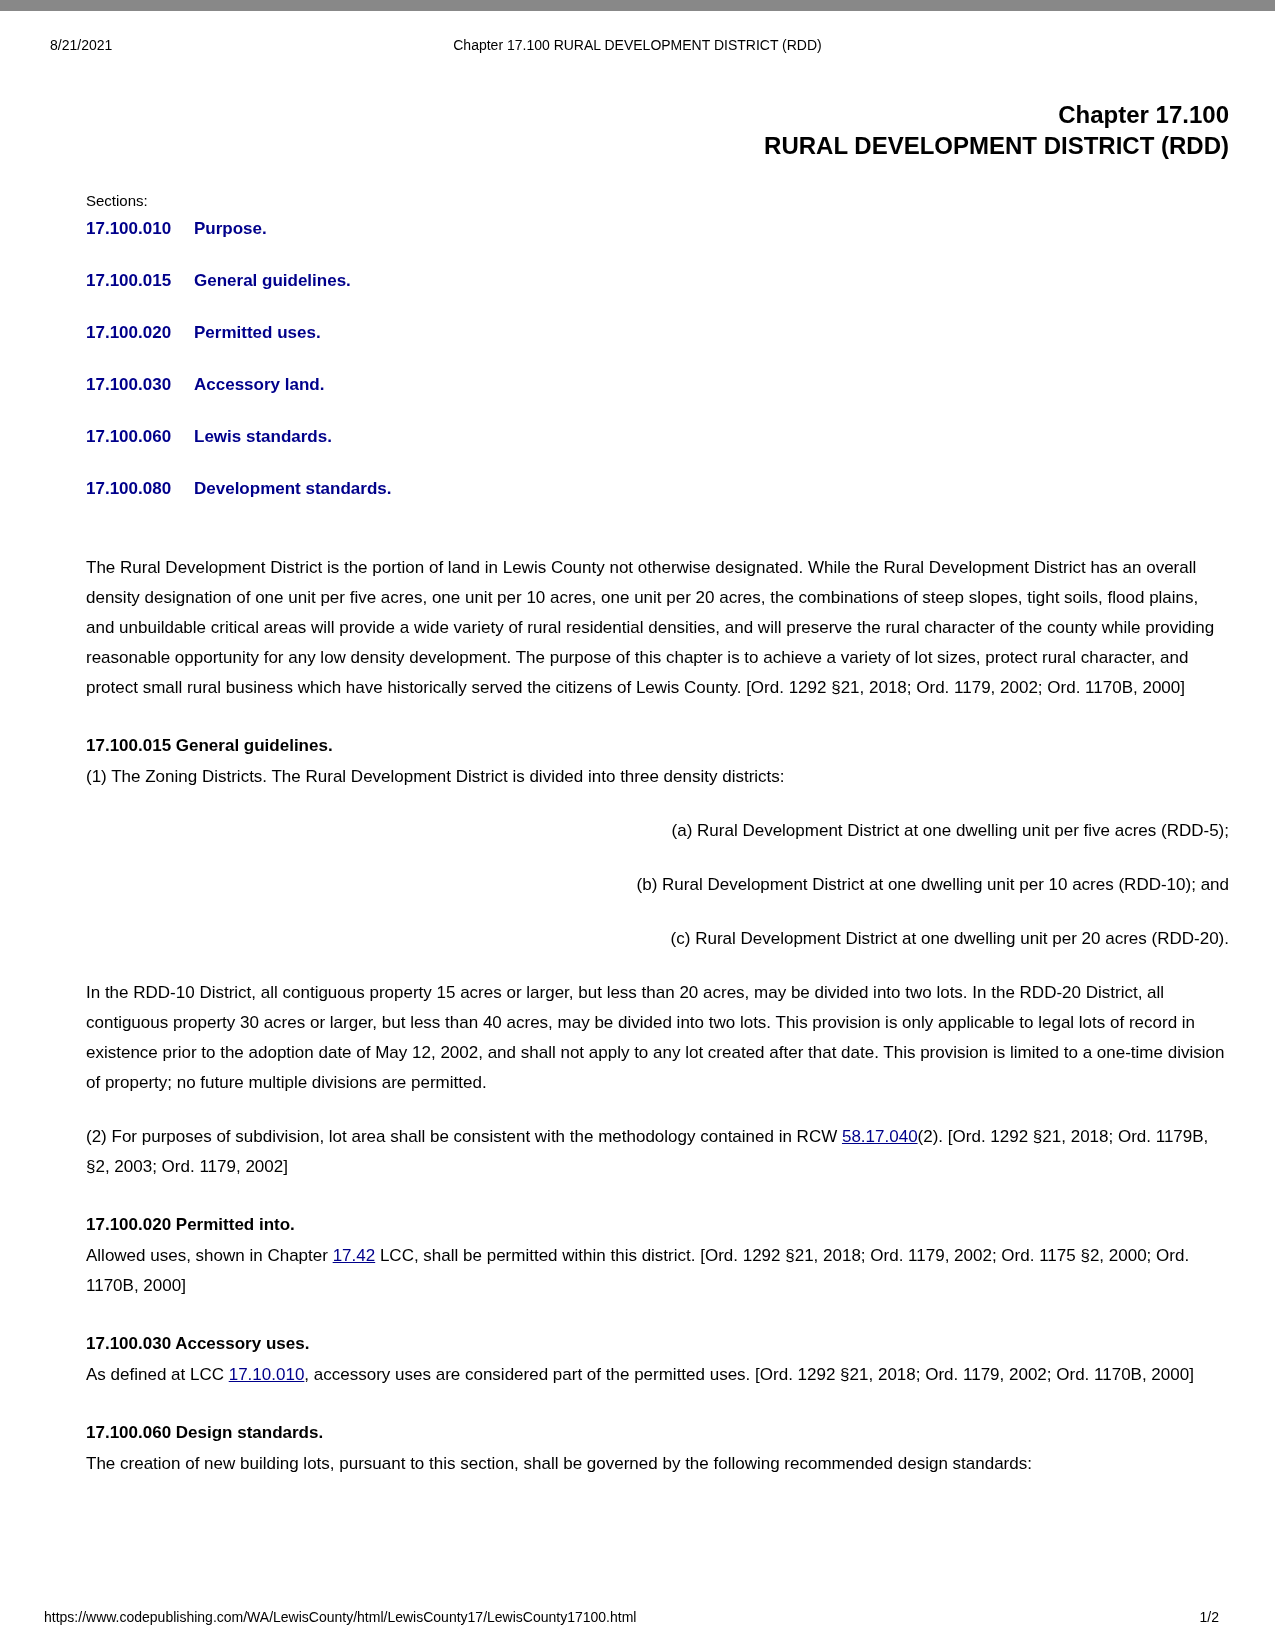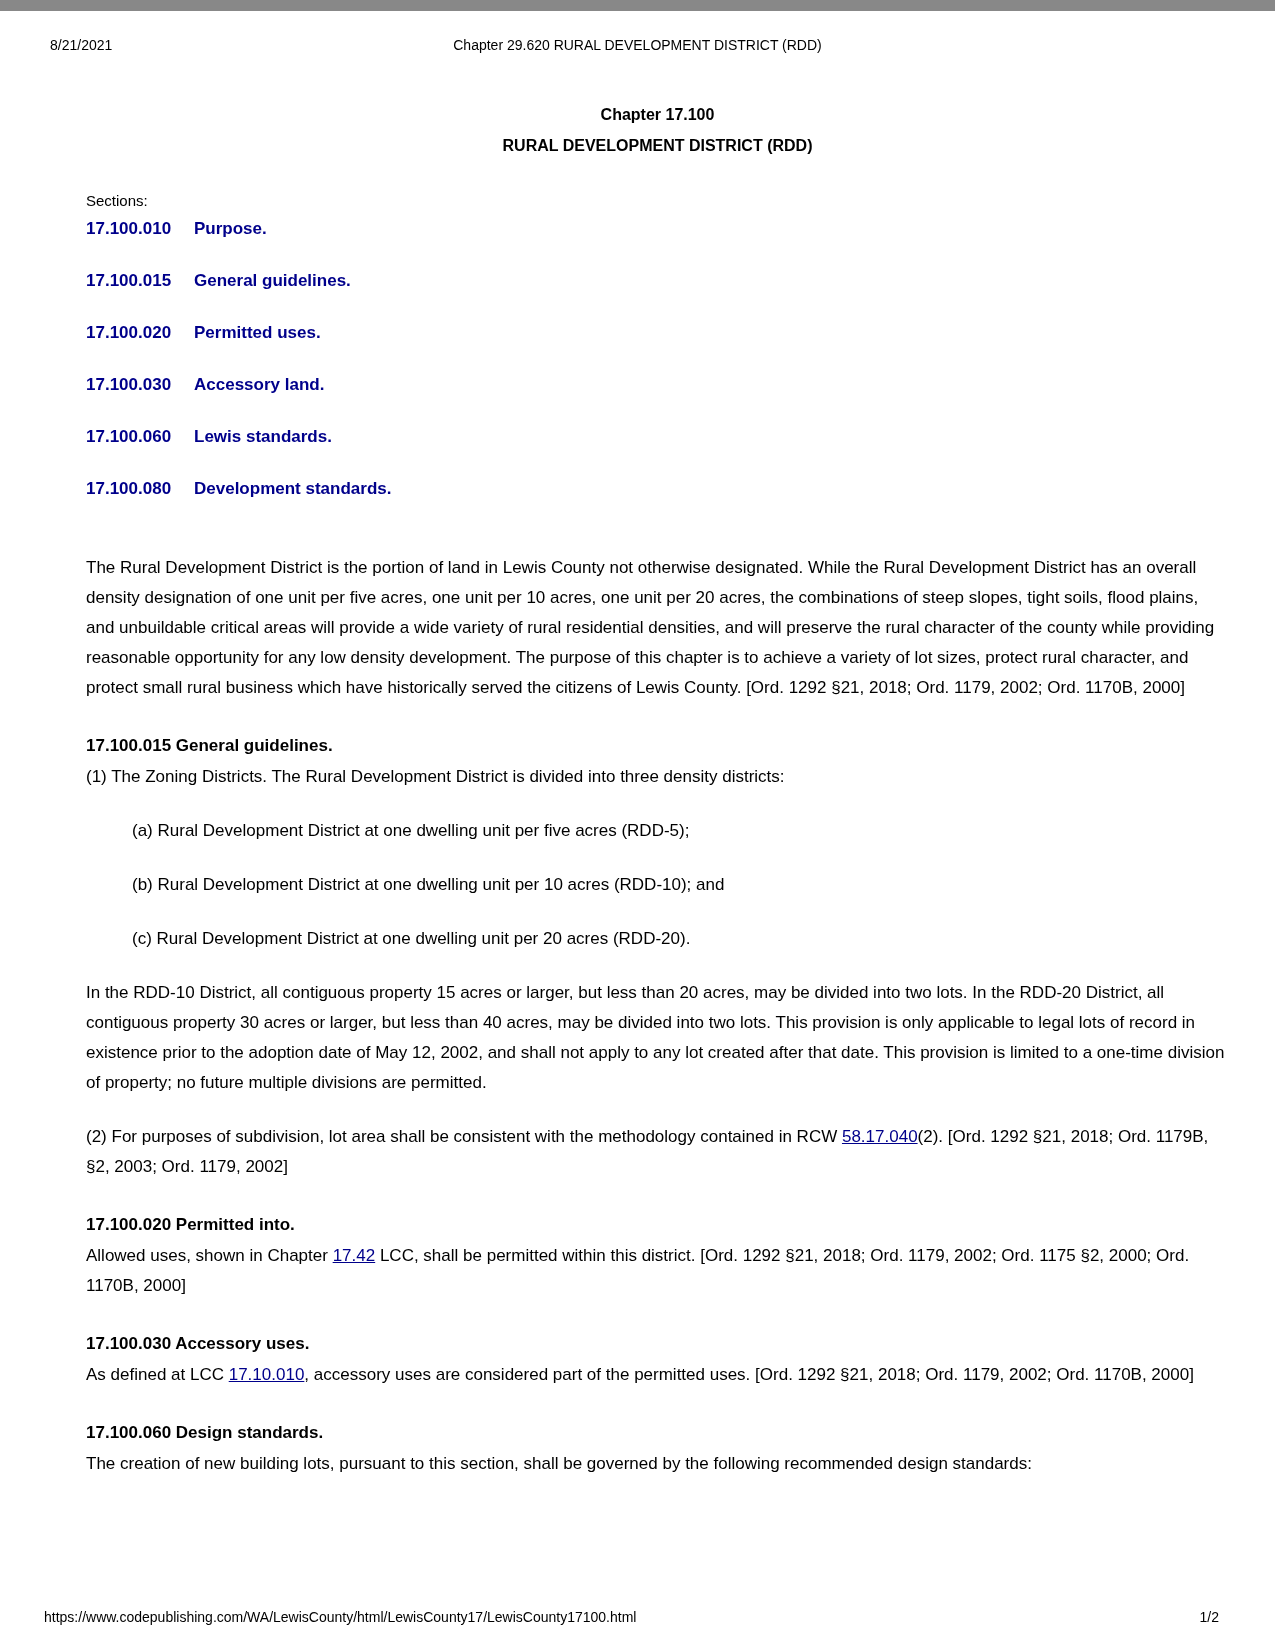--- a/index.html
+++ b/index.html
@@ -50,22 +50,22 @@
     line-height:17px;
     display:flex;
     justify-content:space-between;
   }
   
   .content{
     padding:88px 66px 0 66px;
   }
   .chapter-title{
     margin:0;
-    text-align:center;
-    font-size:16px;
+    text-align:right;
+    font-size:24px;
     line-height:31px;
     font-weight:bold;
   }
   .sections-label{
     margin:29px 0 6px 0;
     font-size:15px;
     line-height:22px;
   }
   .toc{
     margin:0 0 53px 0;
@@ -93,35 +93,36 @@
     font-weight:bold;
     margin:28px 0 1px 0;
   }
   .body-text{
     font-size:17px;
     line-height:30px;
     margin:0 0 24px 0;
   }
   .sub-item{
     padding-left:46px;
+    text-align:right;
   }
   .inline-link{
     color:var(--link-color);
     text-decoration:underline;
     cursor:pointer;
   }
 </style>
 </head>
 <body>
 
 <div class="page">
 
   <header class="print-header">
     <span class="hdr-date">8/21/2021</span>
-    <span class="hdr-title">Chapter 29.620 RURAL DEVELOPMENT DISTRICT (RDD)</span>
+    <span class="hdr-title">Chapter 17.100 RURAL DEVELOPMENT DISTRICT (RDD)</span>
   </header>
 
   <main class="content">
 
     <h1 class="chapter-title"><span>Chapter 17.100</span><br><span>RURAL DEVELOPMENT DISTRICT (RDD)</span></h1>
 
     <p class="sections-label">Sections:</p>
 
     <nav class="toc">
       <div class="toc-row">

